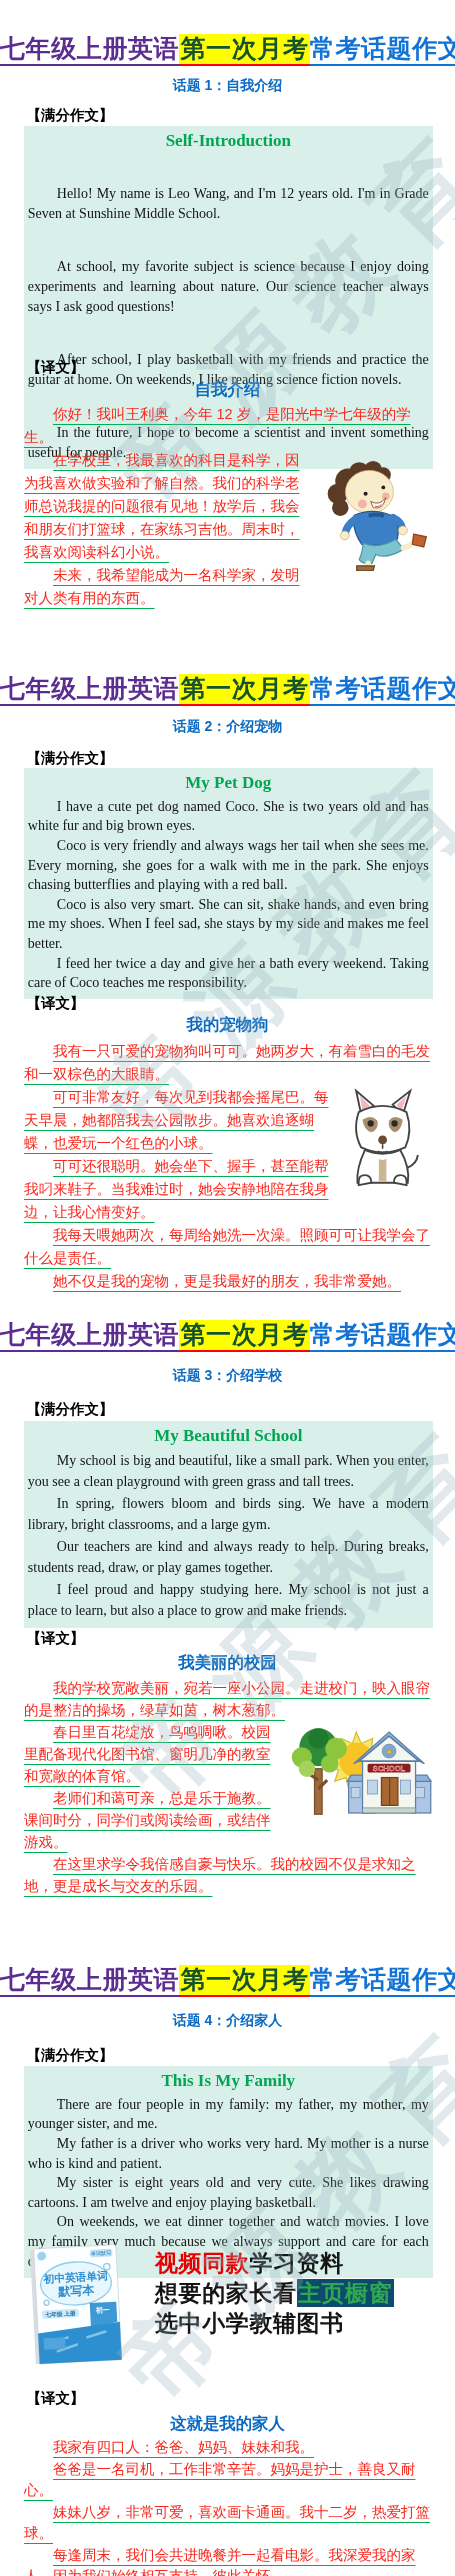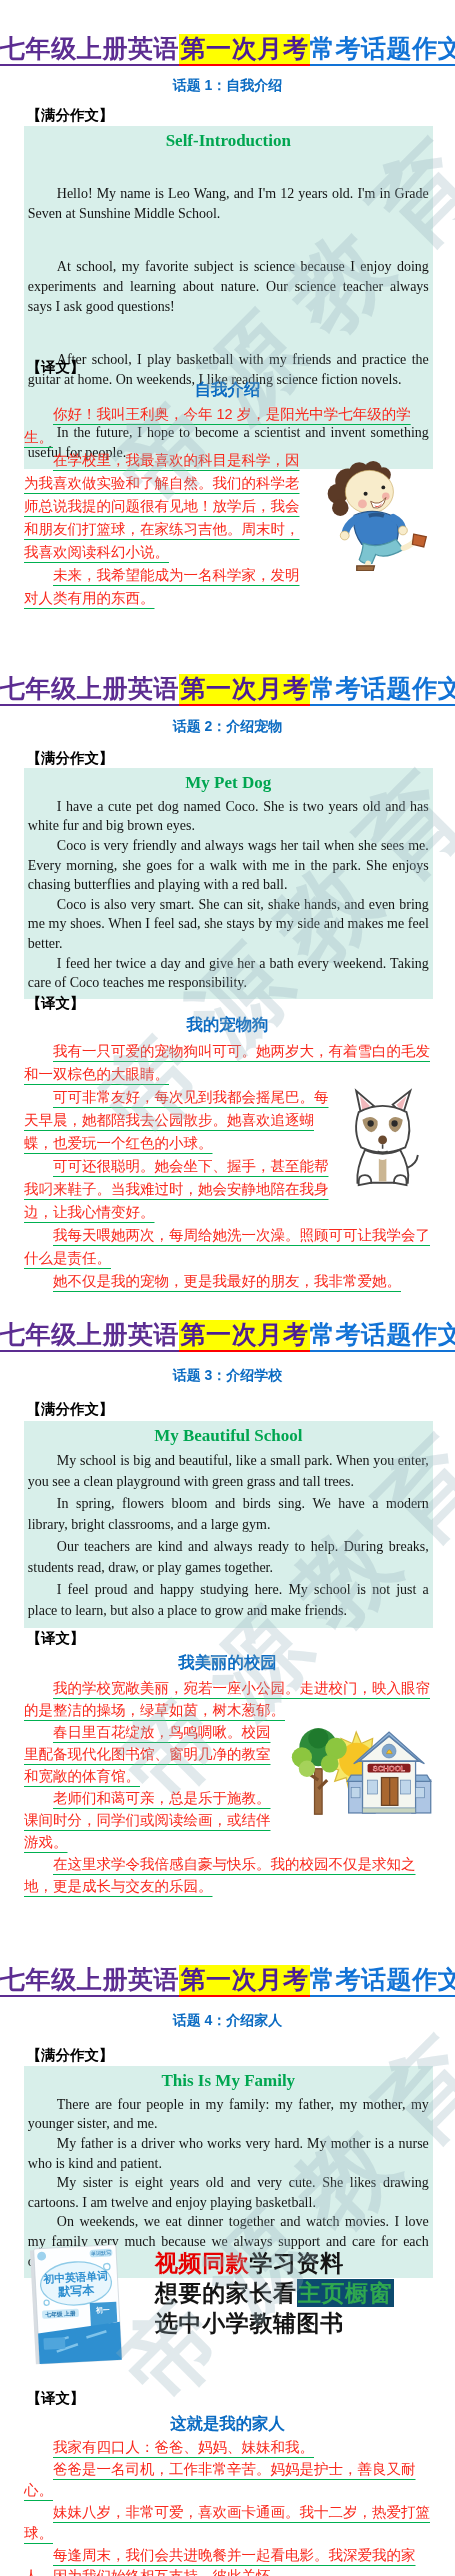--- a/index.html
+++ b/index.html
@@ -4,21 +4,21 @@
 <style>
   html,body{margin:0;padding:0;background:#ffffff;}
   body{width:455px;font-family:"Liberation Sans",sans-serif;}
   .canvas{position:relative;width:455px;height:2576px;overflow:hidden;background:#fff;}
 
   .block{position:absolute;left:0;width:455px;}
 
   
   .pgheader{text-align:center;font-size:25px;font-weight:bold;letter-spacing:0.6px;white-space:nowrap;}
   .pgheader .seg1{color:#5C2D91;border-bottom:2.5px solid #5C2D91;padding-bottom:1.9px;}
-  .pgheader .seg2{color:#4c1d95;background:#FFFF00;border-bottom:2.5px solid #FE0000;padding:0 1.3px 1.9px 1.3px;}
+  .pgheader .seg2{color:#14532d;background:#FFFF00;border-bottom:2.5px solid #FE0000;padding:0 1.3px 1.9px 1.3px;}
   .pgheader .seg3{color:#1273D6;border-bottom:2.5px solid #1273D6;padding-bottom:1.9px;}
 
   .topic{text-align:center;color:#0B6BC2;font-size:14px;font-weight:bold;}
 
   .seclabel{left:26.6px;width:405px;font-size:14.5px;font-weight:bold;color:#000;}
 
   .essaybox{left:24px;width:401px;background:#D8EFEA;padding:3.8px 3.8px 6.3px 3.8px;}
   .etitle{text-align:center;color:#00A651;font-size:17px;font-weight:bold;font-family:"Liberation Serif",serif;margin:1.3px 0 3.8px 0;}
   .essaybox p{margin:0;font-family:"Liberation Serif",serif;font-size:14px;color:#141414;text-align:justify;text-indent:29px;}
   .lh38 p{line-height:20px;margin-top:33px;}

